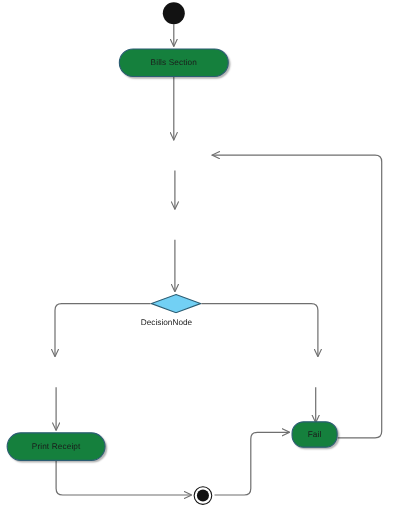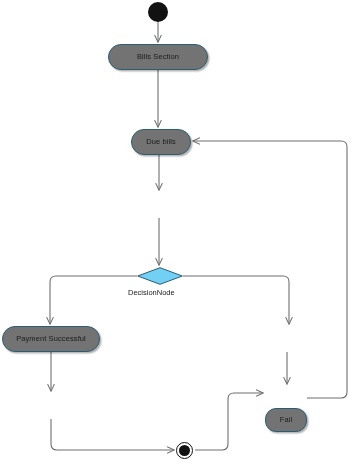--- a/index.html
+++ b/index.html
@@ -22,21 +22,21 @@
   #edges {
     position: absolute;
     left: 0;
     top: 0;
     width: 360px;
     height: 467px;
   }
   .node {
     position: absolute;
     box-sizing: border-box;
-    background: #737373;
+    background: #15803d;
     border: 1px solid #2b5d73;
     border-radius: 13px;
     display: flex;
     align-items: center;
     justify-content: center;
     color: #1b1b1b;
     font-size: 7.5px;
     font-family: "Liberation Sans", sans-serif;
     letter-spacing: 0.1px;
     box-shadow: 1.5px 1.5px 1.5px rgba(0,0,0,0.30);
@@ -123,37 +123,34 @@
       <path d="M 195 450 L 222 450 Q 228 450 228 444 L 228 399 Q 228 393 234 393 L 263 393" marker-end="url(#arrow)"></path>
     </g>
   </svg>
 
   <div class="initial-node" style="left:148px; top:2px; width:20px; height:20px;"></div>
 
   <div class="node" style="left:108px; top:44px; width:100px; height:26px;">
     <span class="node-label">Bills Section</span>
   </div>
 
-  <div class="node" style="left:131px; top:129px; width:60px; height:26px;">
-    <span class="node-label">Due bills</span>
-  </div>
 
 
   <div class="decision-node" style="left:137px; top:267px; width:46px; height:18px;">
     <svg width="46" height="18" viewBox="0 0 46 18" xmlns="http://www.w3.org/2000/svg">
       <polygon points="23,0.7 45.3,9 23,17.3 0.7,9" fill="#72d0f4" stroke="#2b5d73" stroke-width="1"></polygon>
     </svg>
   </div>
   <div class="decision-label" style="left:128px; top:288px;">DecisionNode</div>
 
-  <div class="node" style="left:2px; top:326px; width:98px; height:26px;">
-    <span class="node-label">Payment Successful</span>
+
+
+  <div class="node" style="left:6px; top:393px; width:90px; height:26px;">
+    <span class="node-label">Print Receipt</span>
   </div>
 
-
-
-  <div class="node" style="left:265px; top:408px; width:42px; height:24px; border-radius:11px;">
+  <div class="node" style="left:265px; top:383px; width:42px; height:24px; border-radius:11px;">
     <span class="node-label">Fail</span>
   </div>
 
   <div class="final-node" style="left:176px; top:442px; width:17px; height:17px;"></div>
 
 </div>
 
 </body></html>

